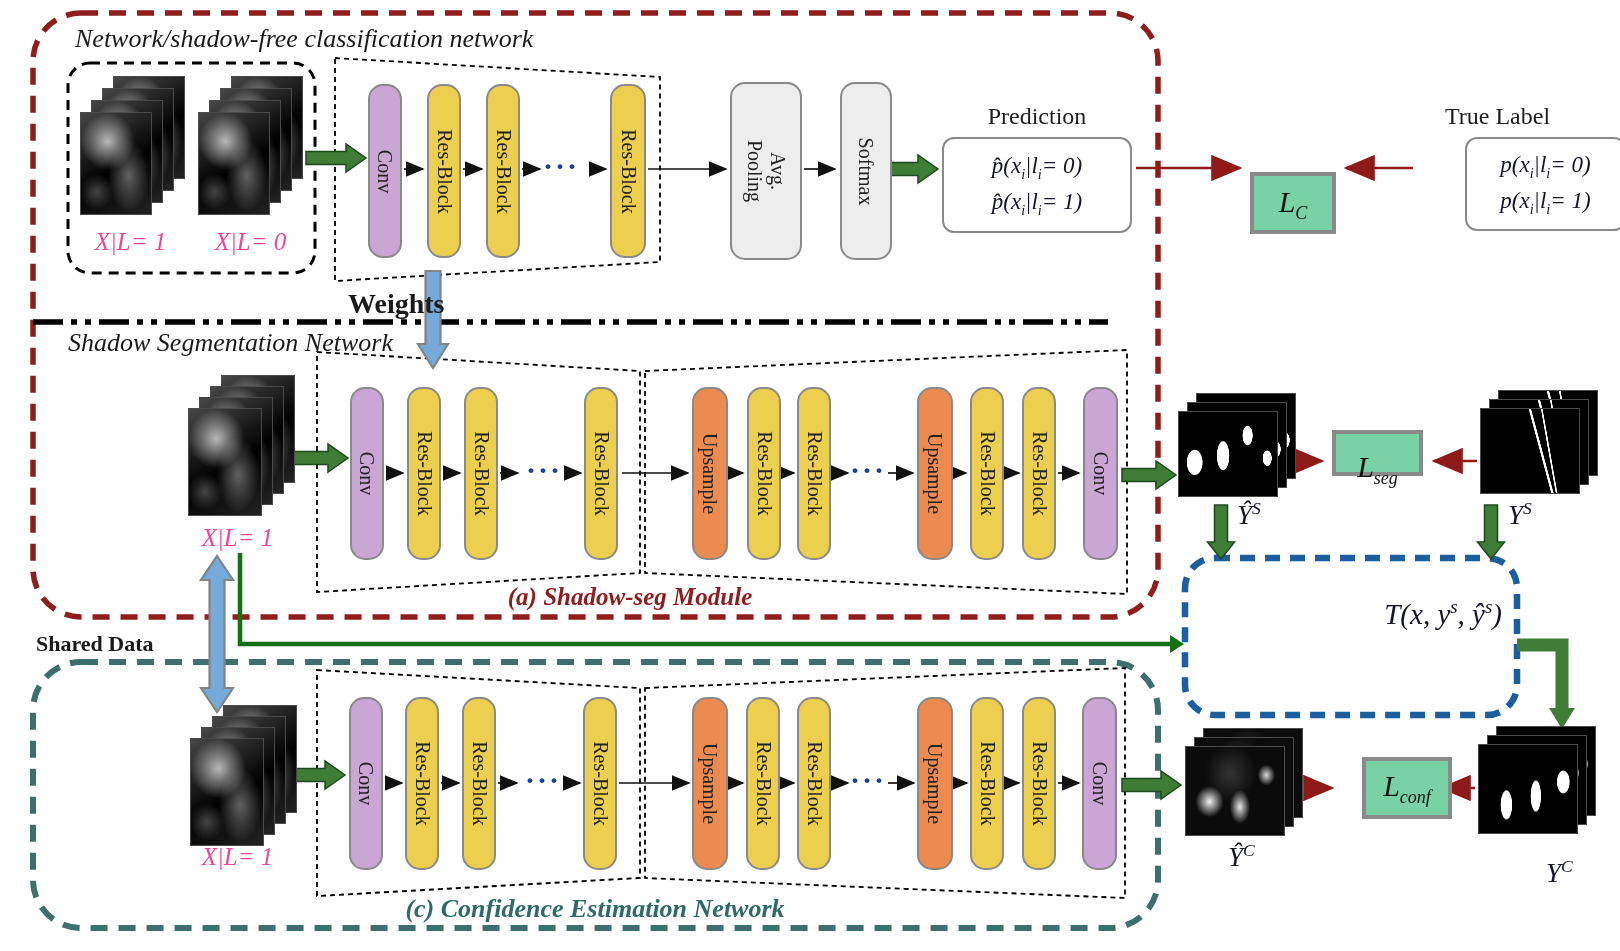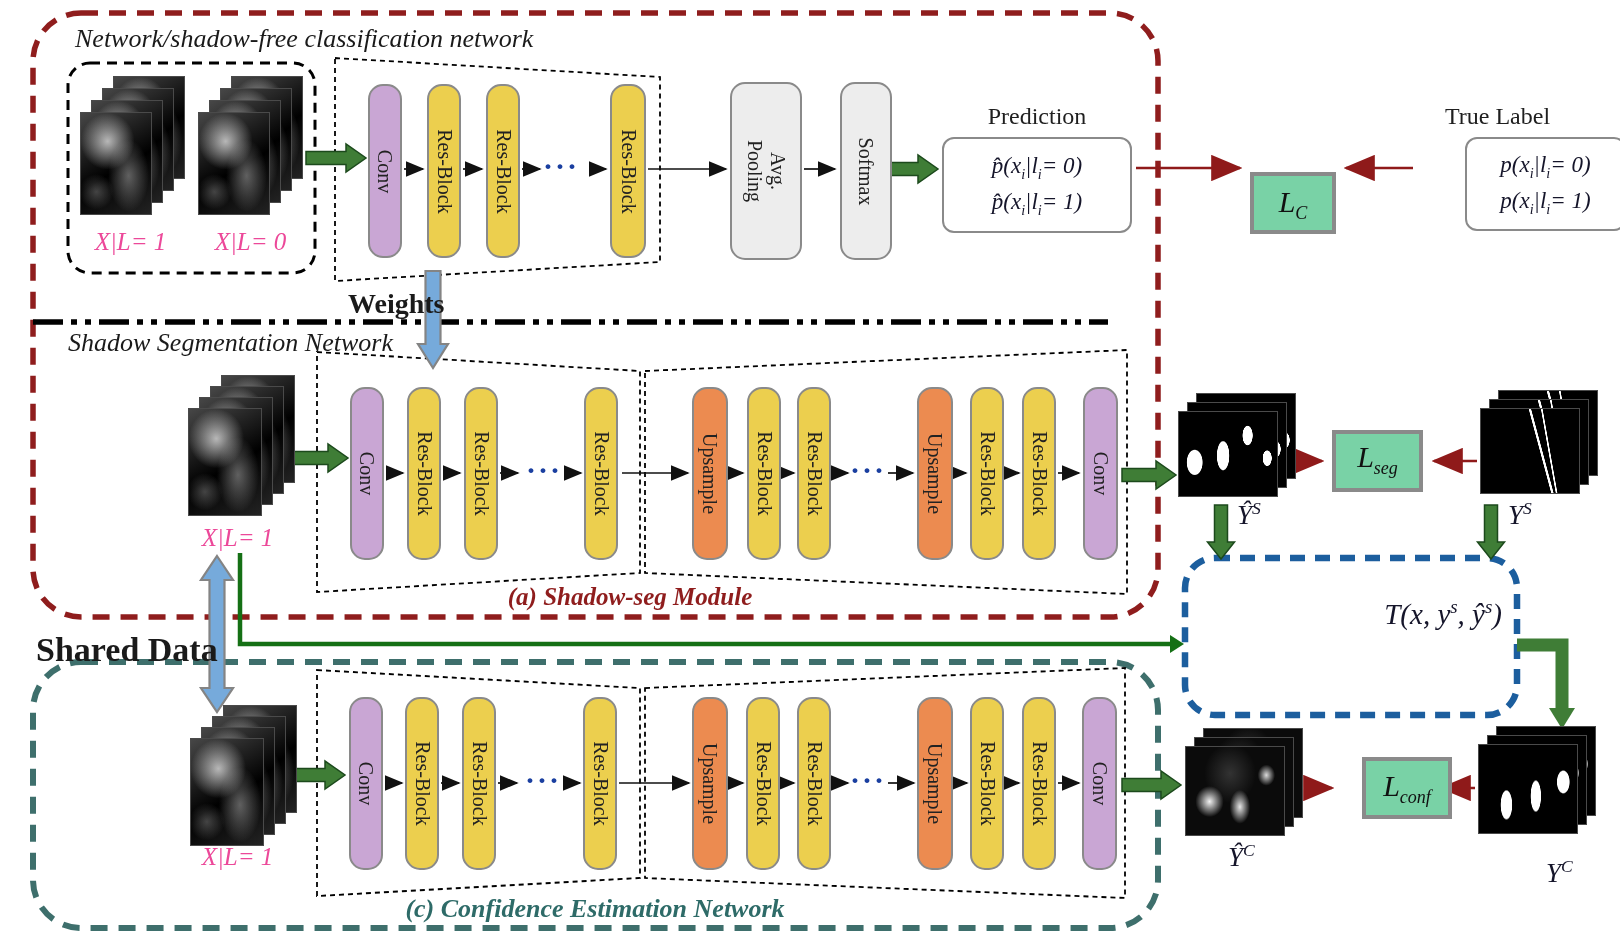--- a/index.html
+++ b/index.html
@@ -148,21 +148,21 @@
       <polygon points="217,556 233,580 224.5,580 224.5,688 233,688 217,712 201,688 209.5,688 209.5,580 201,580"></polygon>
     </g>
   </svg>
 
   <div class="abs nettitle" style="left:75px;top:24px;">Network/shadow-free classification network</div>
   <div class="abs nettitle" style="left:68px;top:328px;">Shadow Segmentation Network</div>
   <div class="abs cap" style="left:450px;top:583px;width:360px;font-size:25px;color:#8f1d1d;">(a) Shadow-seg Module</div>
   <div class="abs cap" style="left:370px;top:894px;width:450px;font-size:26px;color:#2e6b68;">(c) Confidence Estimation Network</div>
 
   <div class="abs" style="left:348px;top:288px;font-size:28px;font-weight:bold;">Weights</div>
-  <div class="abs" style="left:36px;top:631px;font-size:34px;font-weight:600;">Shared Data</div>
+  <div class="abs" style="left:36px;top:631px;font-size:22px;font-weight:600;">Shared Data</div>
 
   <div class="stack" style="left:80px;top:76px;width:105px;height:139px;">
     <div class="fr us" style="left:33px;top:0;"></div>
       <div class="fr us" style="left:22px;top:12px;"></div>
     <div class="fr us" style="left:11px;top:24px;"></div>
       <div class="fr us" style="left:0;top:36px;"></div>
   </div>
   <div class="stack" style="left:198px;top:76px;width:105px;height:139px;">
     <div class="fr us" style="left:33px;top:0;"></div>
       <div class="fr us" style="left:22px;top:12px;"></div>
@@ -255,21 +255,21 @@
     <span class="vtext">Conv</span>
     </div>
 
   <div class="stack" style="left:1178px;top:393px;width:118px;height:104px;">
     <div class="fr ms" style="left:18px;top:0;"></div>
       <div class="fr ms" style="left:9px;top:9px;"></div>
     <div class="fr ms" style="left:0;top:18px;"></div>
   </div>
   <div class="abs mathlab" style="left:1237px;top:498px;">
     <span>Ŷ</span><sup>S</sup></div>
-  <div class="lossbox" style="left:1332px;top:430px;width:91px;height:62px;line-height:46px;">
+  <div class="lossbox" style="left:1332px;top:430px;width:91px;height:46px;line-height:66px;">
     <span>L</span><sub>seg</sub>
   </div>
   <div class="stack" style="left:1480px;top:390px;width:118px;height:104px;">
     <div class="fr st" style="left:18px;top:0;"></div>
       <div class="fr st" style="left:9px;top:9px;"></div>
     <div class="fr st" style="left:0;top:18px;"></div>
   </div>
   <div class="abs mathlab" style="left:1508px;top:498px;">
     <span>Y</span><sup>S</sup></div>
 

